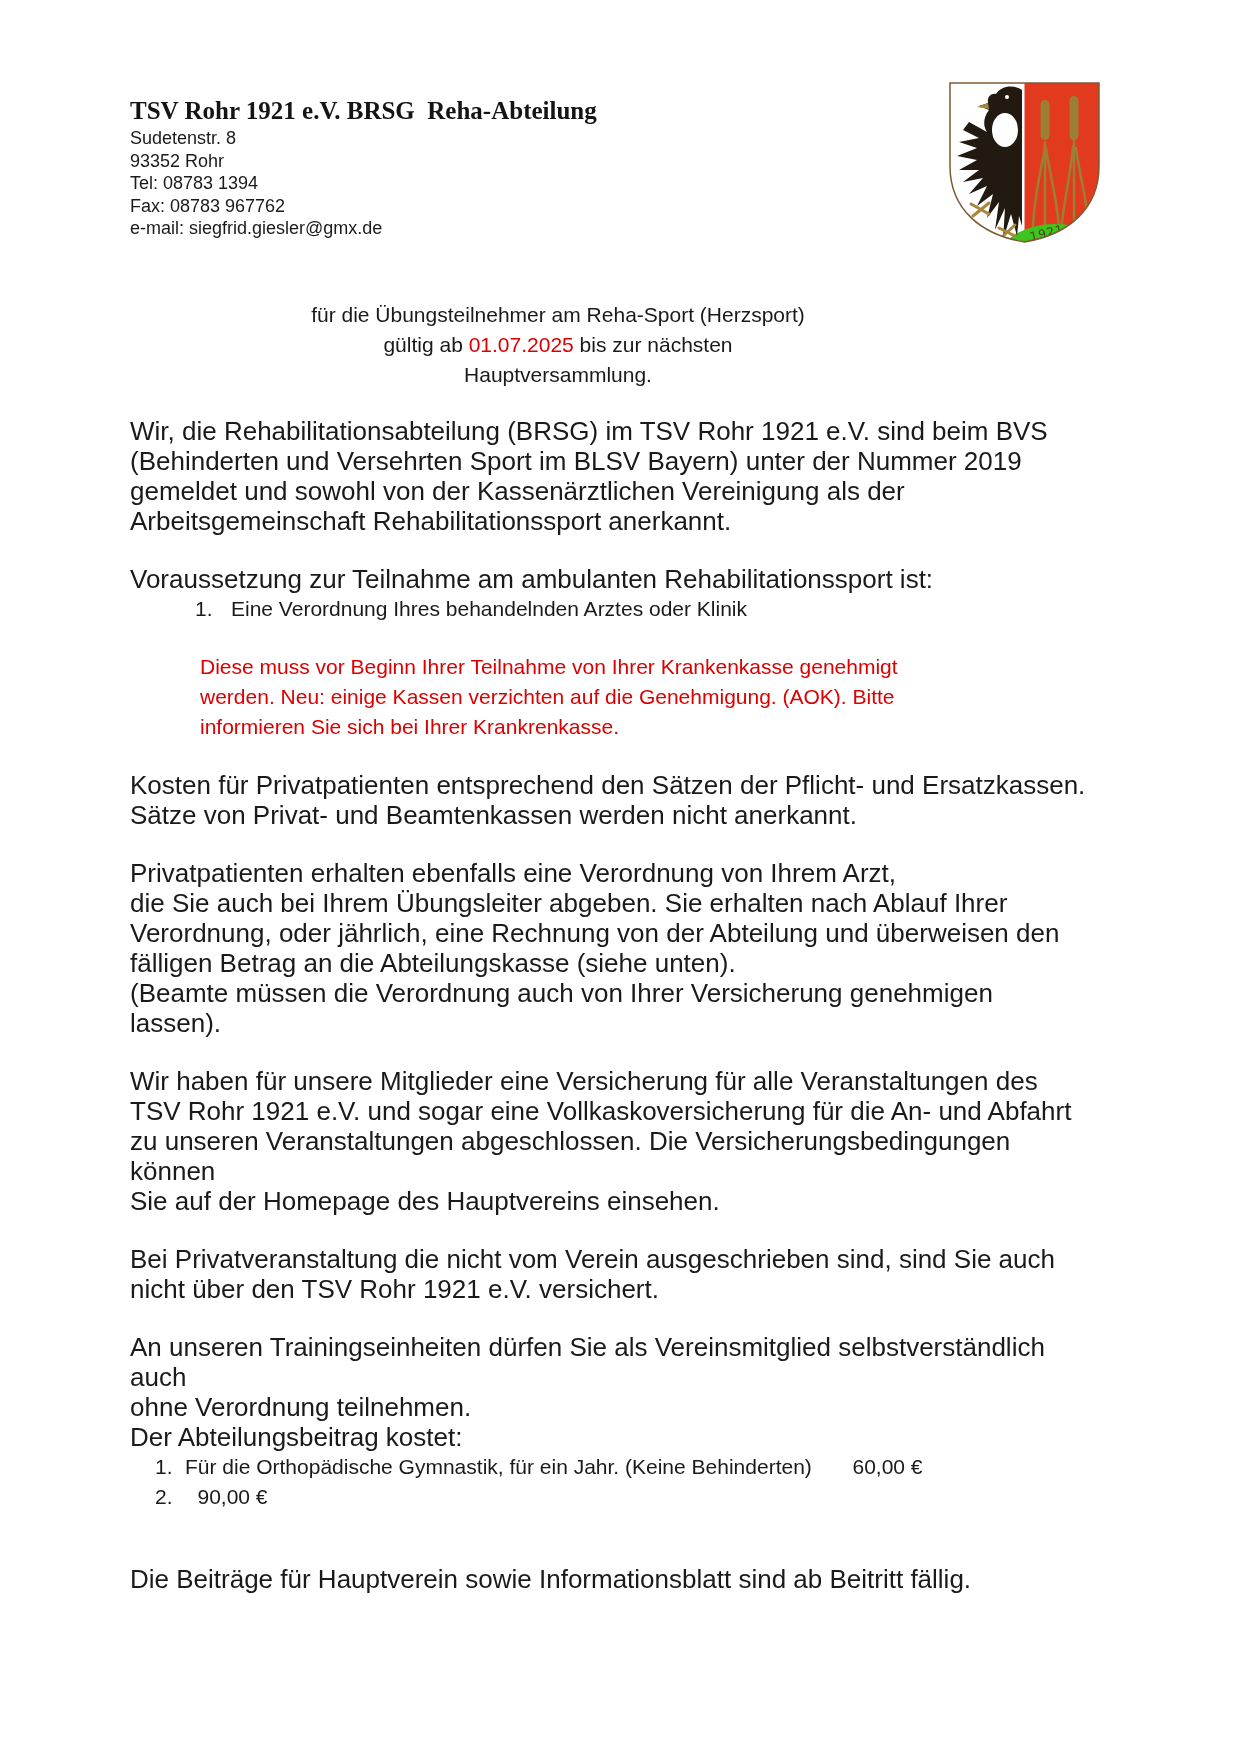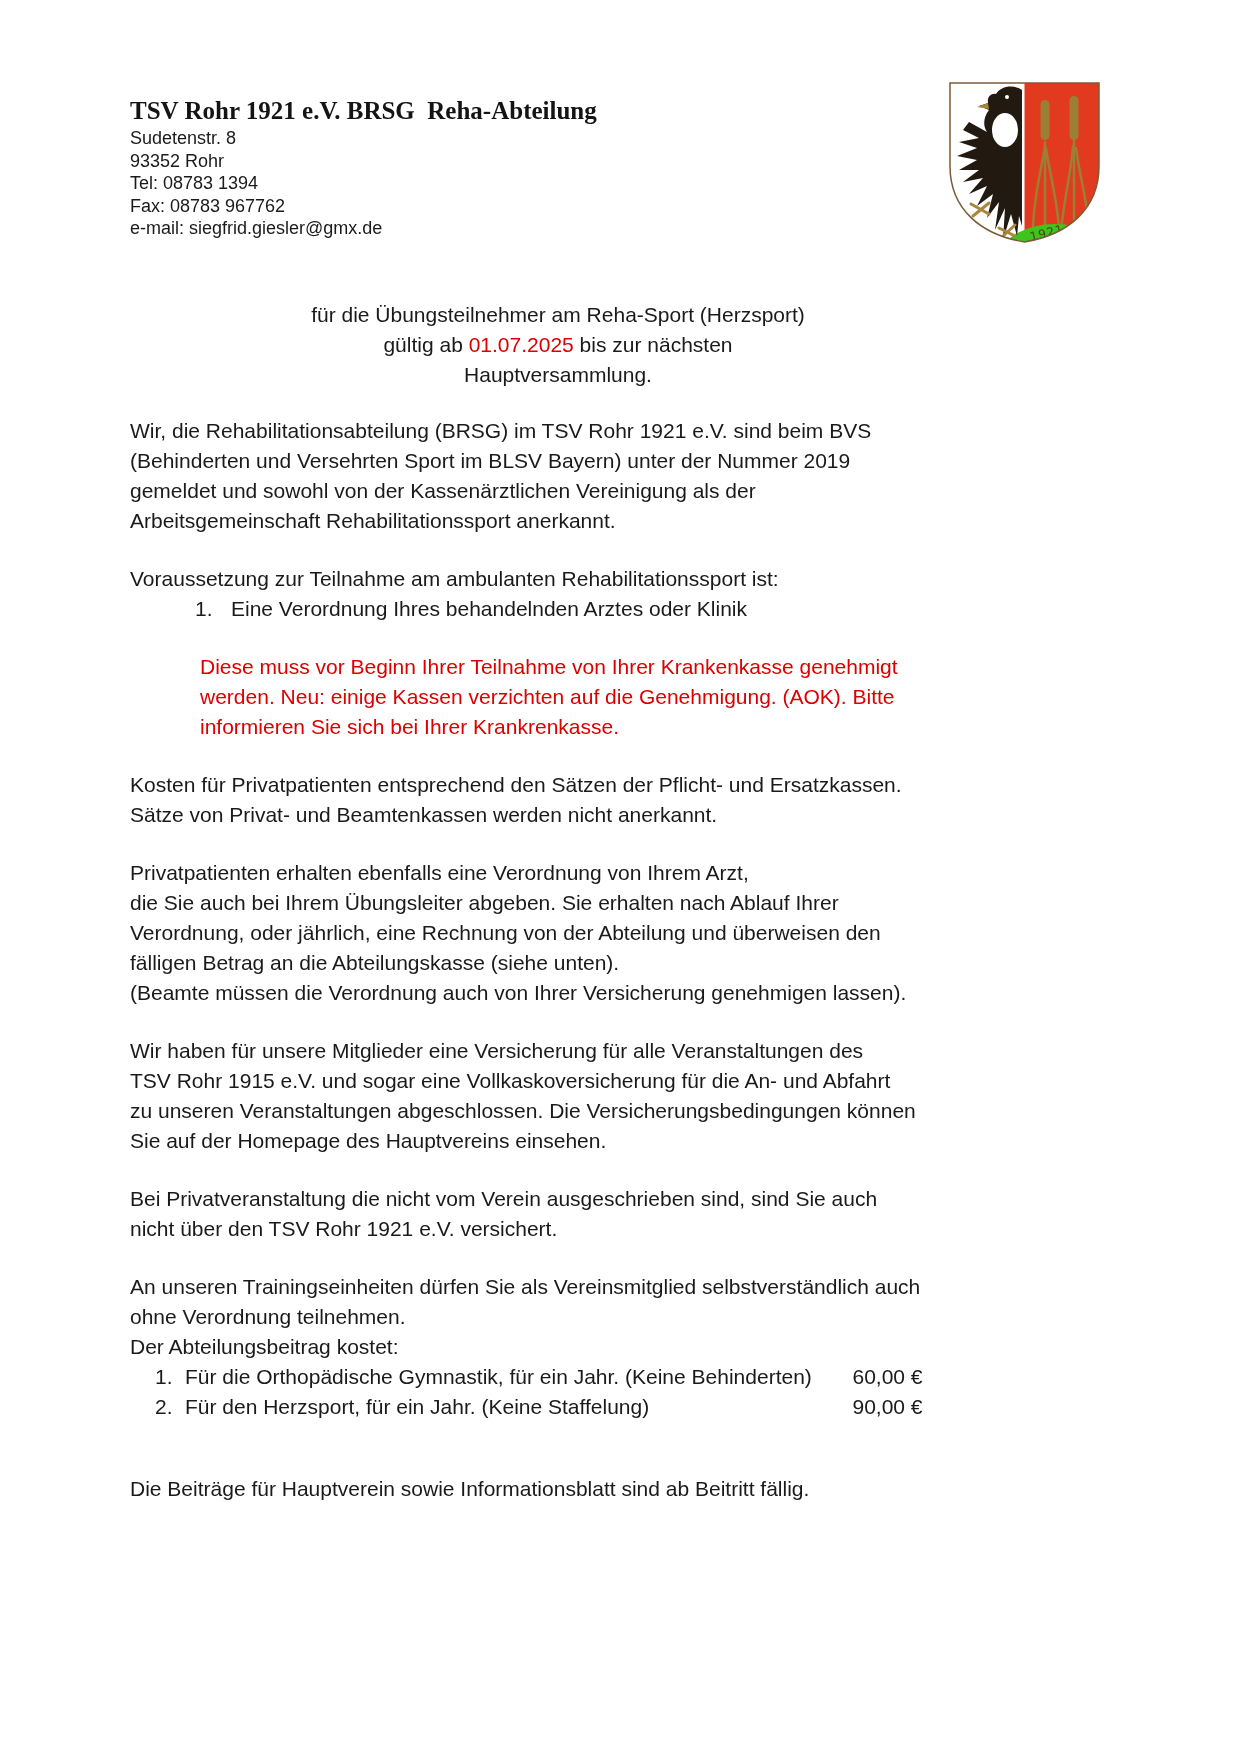--- a/index.html
+++ b/index.html
@@ -51,21 +51,21 @@
     font-weight:normal;
     margin:0;
   }
   .doc-sub{
     font-size:21px;
     line-height:30px;
   }
   .date-red{color:#dc0000;}
   
   .para{
-    font-size:21px;
+    font-size:26px;
     line-height:30px;
     white-space:pre-line;
     margin:28px 0 0 0;
   }
   .para.first{margin-top:26px;}
   .req-item{
     display:flex;
     margin:0 0 0 65px;
     font-size:21px;
     line-height:30px;
@@ -173,37 +173,36 @@
     <div class="para">Kosten für Privatpatienten entsprechend den Sätzen der Pflicht- und Ersatzkassen.
 Sätze von Privat- und Beamtenkassen werden nicht anerkannt.</div>
 
     <div class="para">Privatpatienten erhalten ebenfalls eine Verordnung von Ihrem Arzt,
 die Sie auch bei Ihrem Übungsleiter abgeben. Sie erhalten nach Ablauf Ihrer
 Verordnung, oder jährlich, eine Rechnung von der Abteilung und überweisen den
 fälligen Betrag an die Abteilungskasse (siehe unten).
 (Beamte müssen die Verordnung auch von Ihrer Versicherung genehmigen lassen).</div>
 
     <div class="para">Wir haben für unsere Mitglieder eine Versicherung für alle Veranstaltungen des
-TSV Rohr 1915 e.V. und sogar eine Vollkaskoversicherung für die An- und Abfahrt
+TSV Rohr 1921 e.V. und sogar eine Vollkaskoversicherung für die An- und Abfahrt
 zu unseren Veranstaltungen abgeschlossen. Die Versicherungsbedingungen können
 Sie auf der Homepage des Hauptvereins einsehen.</div>
 
     <div class="para">Bei Privatveranstaltung die nicht vom Verein ausgeschrieben sind, sind Sie auch
 nicht über den TSV Rohr 1921 e.V. versichert.</div>
 
     <div class="para">An unseren Trainingseinheiten dürfen Sie als Vereinsmitglied selbstverständlich auch
 ohne Verordnung teilnehmen.
 Der Abteilungsbeitrag kostet:</div>
     <div class="fee-row">
       <span class="fee-num">1.</span>
       <span class="fee-label">Für die Orthopädische Gymnastik, für ein Jahr. (Keine Behinderten)</span>
       <span class="fee-price">60,00 €</span>
     </div>
     <div class="fee-row">
       <span class="fee-num">2.</span>
-      <span class="fee-label">Für den Herzsport, für ein Jahr. (Keine Staffelung)</span>
       <span class="fee-price">90,00 €</span>
     </div>
 
     <div class="para due">Die Beiträge für Hauptverein sowie Informationsblatt sind ab Beitritt fällig.</div>
 
   </div>
 </div>
 
 </body></html>

